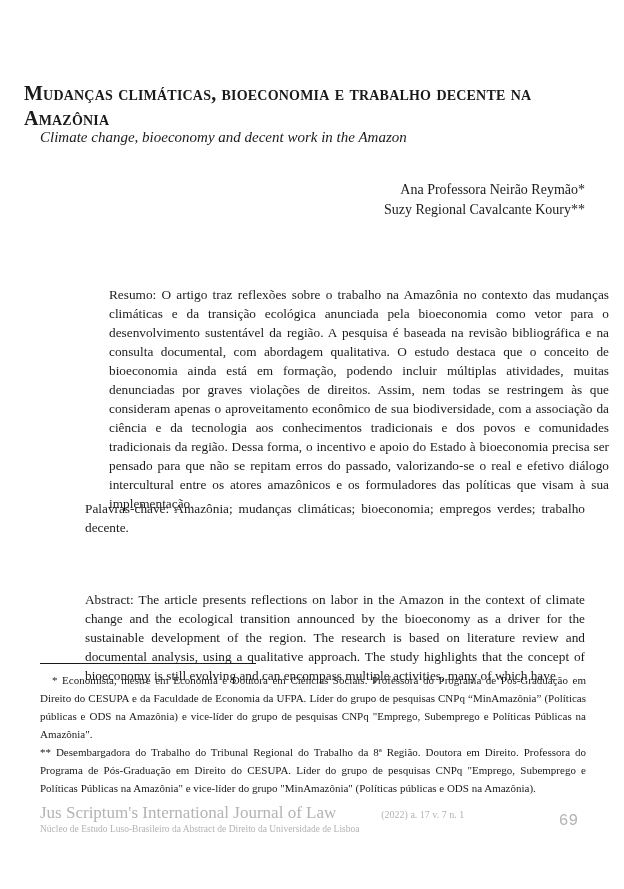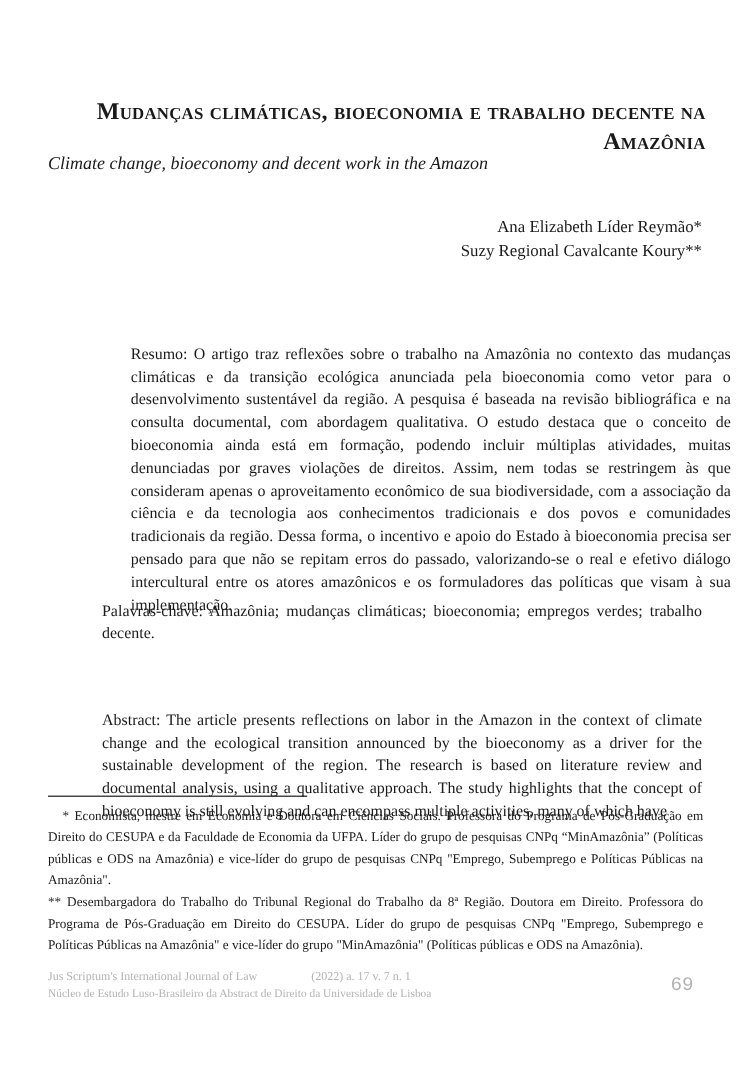--- a/index.html
+++ b/index.html
@@ -11,29 +11,28 @@
     position: relative;
     width: 624px;
     height: 889px;
     background: #ffffff;
     font-family: "Liberation Serif", "DejaVu Serif", serif;
     color: #1a1a1a;
     overflow: hidden;
   }
   .article-title {
     position: absolute;
-    left: 36px;
+    left: 24px;
     top: 68px;
     width: 552px;
     font-size: 20px;
     font-weight: bold;
     font-variant: small-caps;
     letter-spacing: 0.2px;
     line-height: 25px;
-    text-align: right;
   }
   .article-subtitle {
     position: absolute;
     left: 40px;
     top: 127px;
     width: 545px;
     font-size: 15px;
     font-style: italic;
     line-height: 20px;
   }
@@ -79,21 +78,21 @@
     position: absolute;
     left: 40px;
     top: 806px;
     width: 546px;
     display: flex;
     align-items: center;
     justify-content: space-between;
     color: #b3b3b3;
   }
   .footer-left { line-height: 13px; }
-  .footer-journal { font-size: 10px; text-align: right; }
+  .footer-journal { font-size: 17px; text-align: right; }
   .footer-issue { font-size: 10px; padding-left: 41px; }
   .footer-institution {
     font-size: 9.5px;
     display: block;
     margin-top: 2px;
   }
   .footer-pagenum {
     font-size: 16px;
     padding-right: 8px;
     font-family: Liberation Mono, monospace;
@@ -102,21 +101,21 @@
 </head>
 <body>
 
 <div class="page">
 
   <h1 class="article-title">Mudanças climáticas, bioeconomia e trabalho decente na Amazônia</h1>
 
   <div class="article-subtitle">Climate change, bioeconomy and decent work in the Amazon</div>
 
   <div class="authors">
-    <div>Ana Elizabeth Líder Reymão*</div>
+    <div>Ana Professora Neirão Reymão*</div>
     <div>Suzy Regional Cavalcante Koury**</div>
   </div>
 
   <p class="body-paragraph resumo">Resumo: O artigo traz reflexões sobre o trabalho na Amazônia no contexto das mudanças climáticas e da transição ecológica anunciada pela bioeconomia como vetor para o desenvolvimento sustentável da região. A pesquisa é baseada na revisão bibliográfica e na consulta documental, com abordagem qualitativa. O estudo destaca que o conceito de bioeconomia ainda está em formação, podendo incluir múltiplas atividades, muitas denunciadas por graves violações de direitos. Assim, nem todas se restringem às que consideram apenas o aproveitamento econômico de sua biodiversidade, com a associação da ciência e da tecnologia aos conhecimentos tradicionais e dos povos e comunidades tradicionais da região. Dessa forma, o incentivo e apoio do Estado à bioeconomia precisa ser pensado para que não se repitam erros do passado, valorizando-se o real e efetivo diálogo intercultural entre os atores amazônicos e os formuladores das políticas que visam à sua implementação.</p>
 
   <p class="body-paragraph keywords">Palavras-chave: Amazônia; mudanças climáticas; bioeconomia; empregos verdes; trabalho decente.</p>
 
   <p class="body-paragraph abstract">Abstract: The article presents reflections on labor in the Amazon in the context of climate change and the ecological transition announced by the bioeconomy as a driver for the sustainable development of the region. The research is based on literature review and documental analysis, using a qualitative approach. The study highlights that the concept of bioeconomy is still evolving and can encompass multiple activities, many of which have</p>
 
   <div class="footnote-rule"></div>

